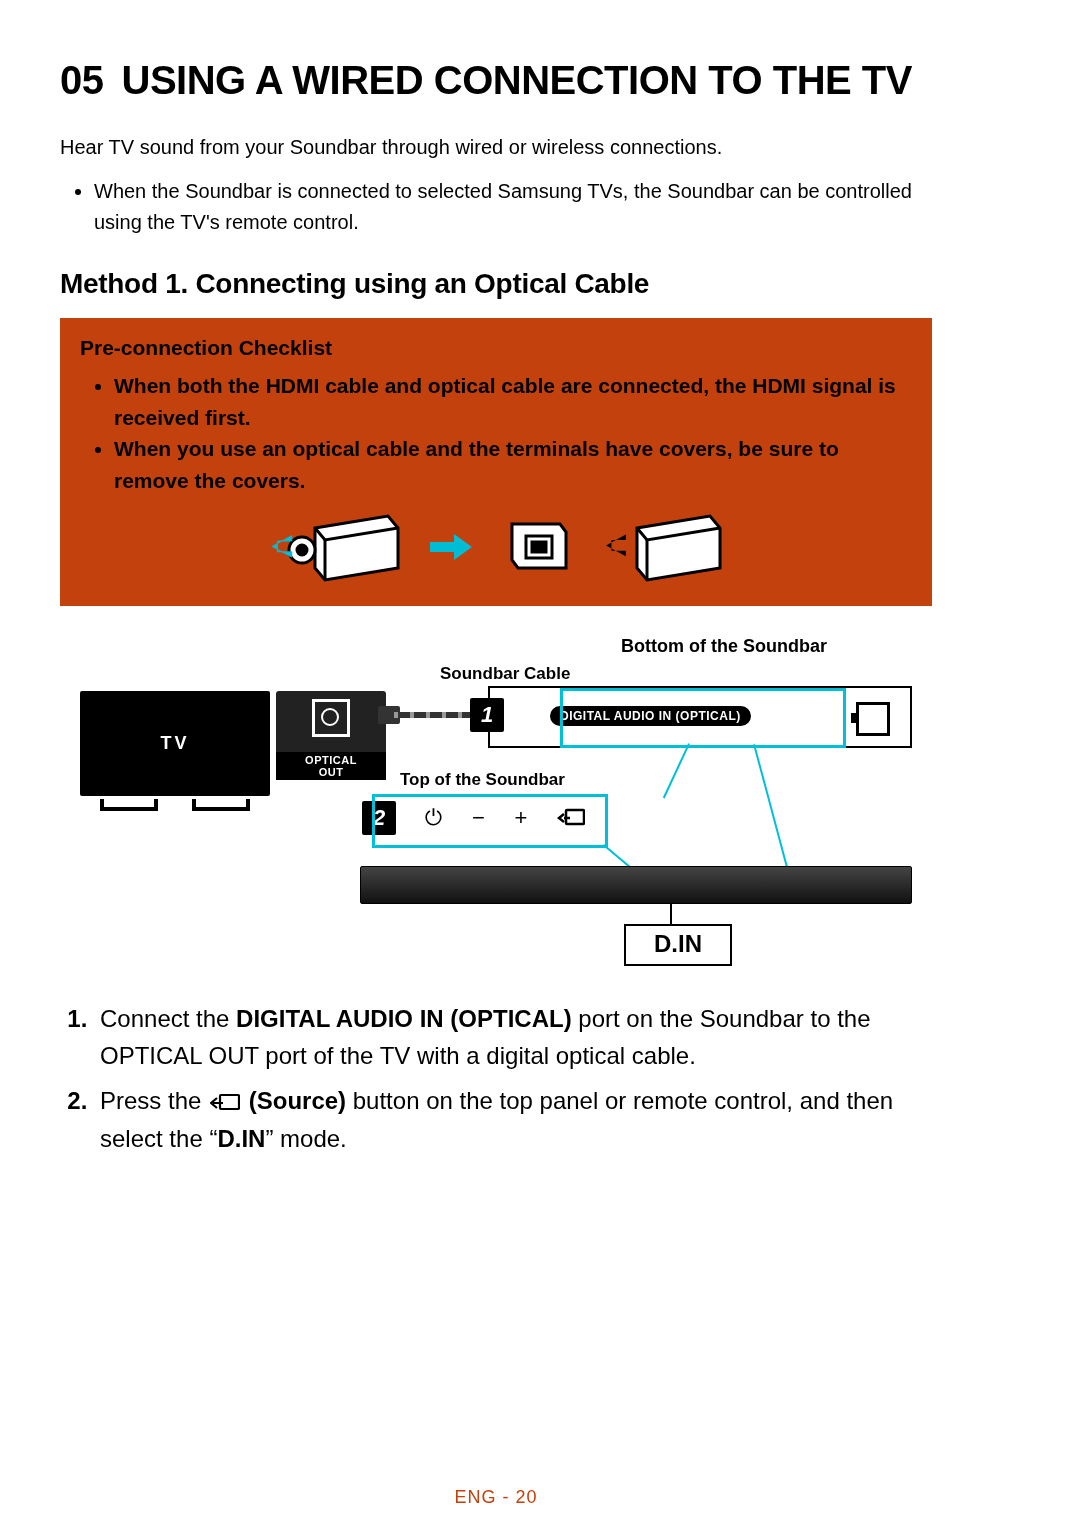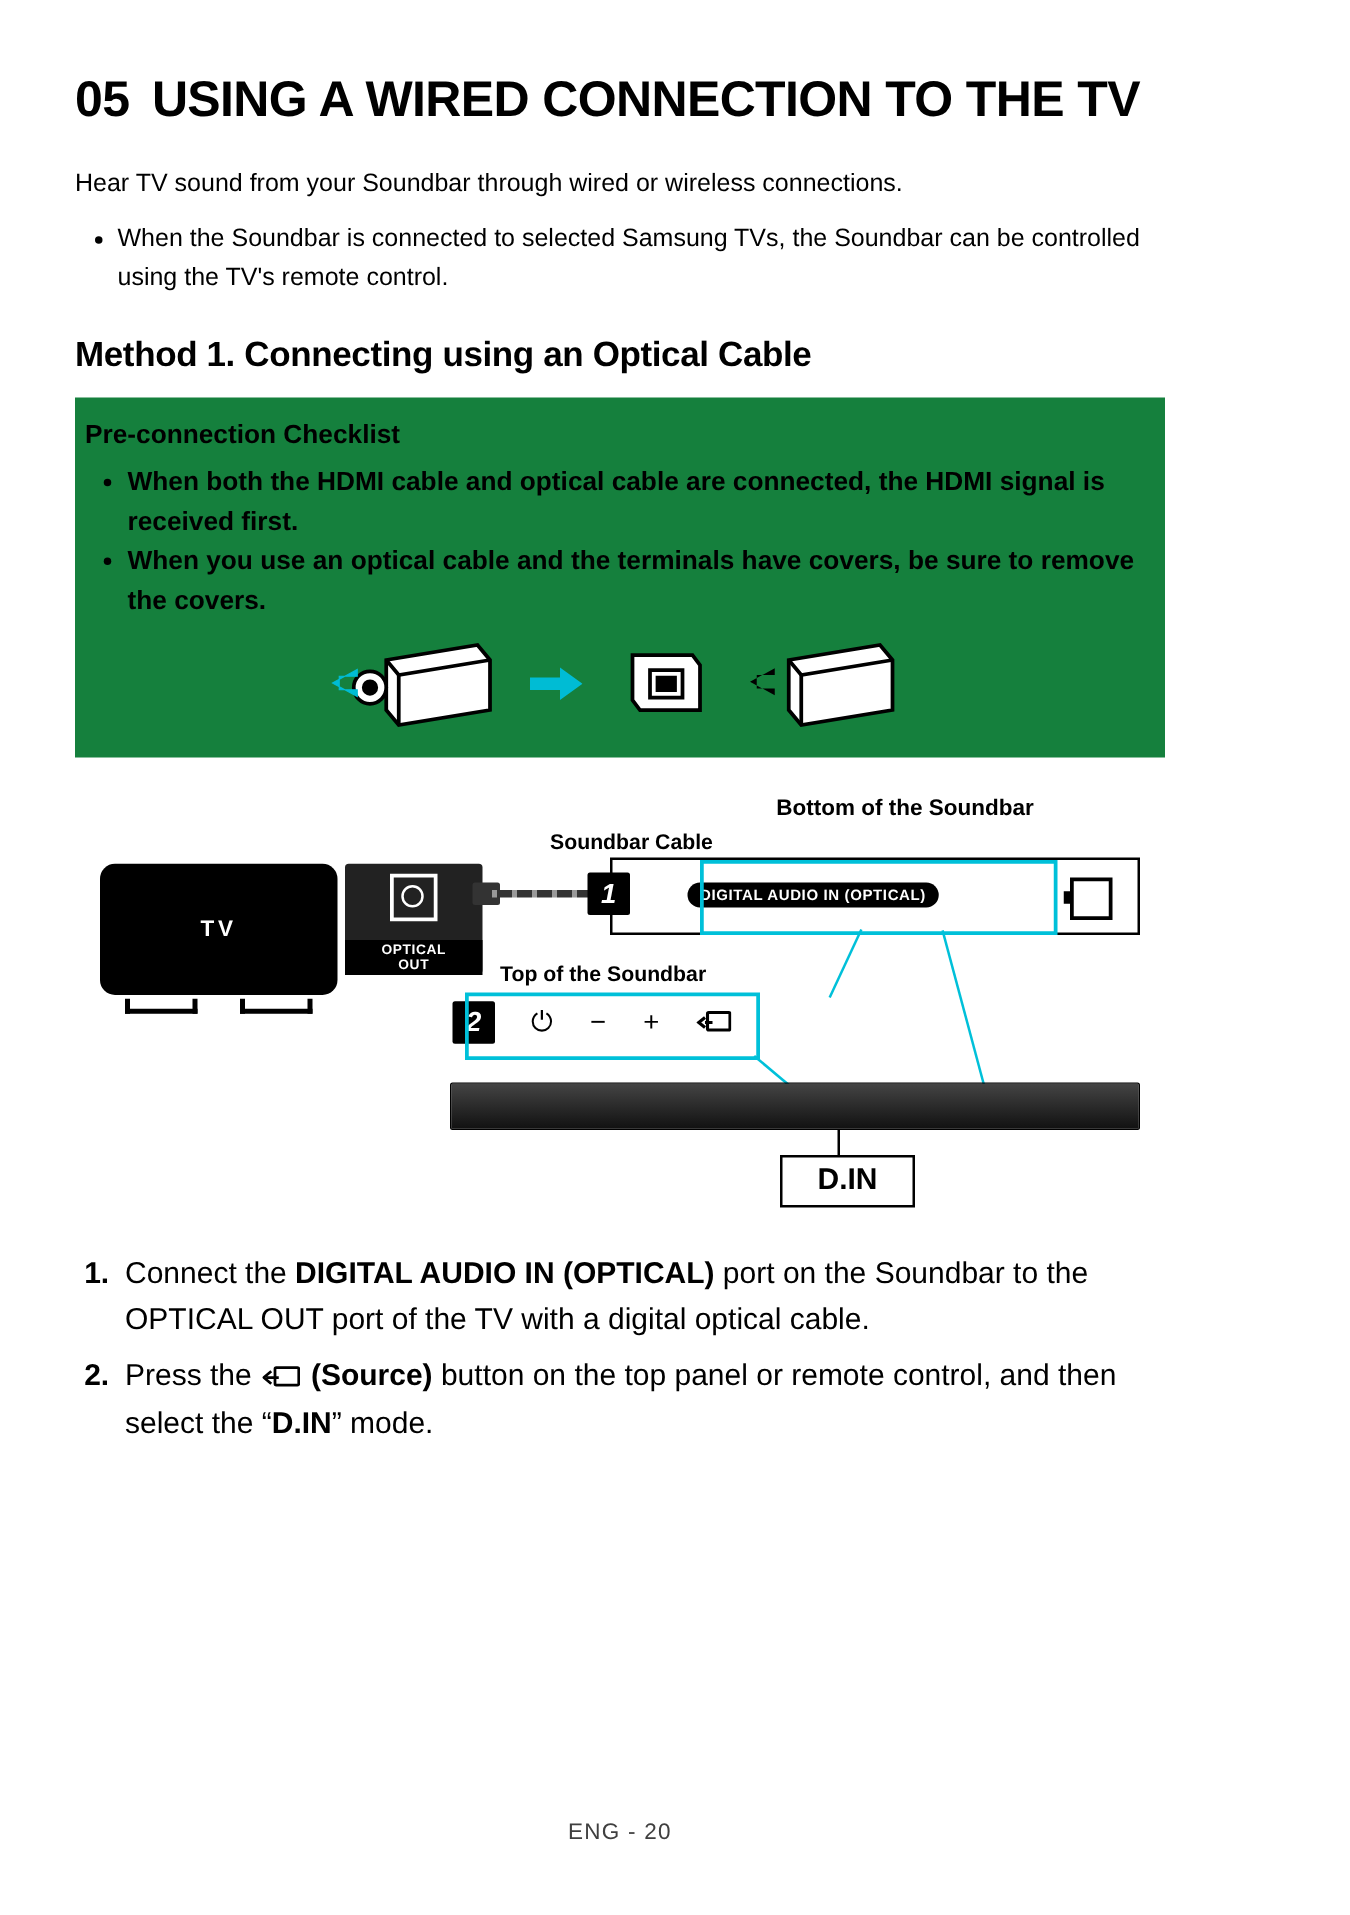--- a/index.html
+++ b/index.html
@@ -55,22 +55,22 @@
     left: 0;
     top: 0;
   }
   h2.method {
     font-size: 28px;
     font-weight: 800;
     margin: 30px 0 18px 0;
     letter-spacing: -0.3px;
   }
   .checklist-box {
-    background: #15803d;
-    padding: 18px 20px 22px 8px;
+    background: #c2410c;
+    padding: 18px 20px 22px 20px;
   }
   .checklist-box h3 {
     font-size: 21px;
     font-weight: 800;
     margin: 0 0 10px 0;
   }
   .checklist-box ul {
     margin: 0 0 14px 0;
     padding-left: 34px;
     font-size: 21px;
@@ -113,21 +113,21 @@
   }
   .tv-block {
     position: absolute;
     left: 20px;
     top: 55px;
     width: 190px;
   }
   .tv-rect {
     width: 190px; height: 105px;
     background: #000;
-    border-radius: 12px;
+    border-radius: 2px;
     position: relative;
     display: flex;
     align-items: center;
     justify-content: center;
     color: #fff;
     font-size: 18px;
     font-weight: 800;
     letter-spacing: 3px;
   }
   .tv-stand {
@@ -340,25 +340,25 @@
   ol.steps li { margin-bottom: 8px; padding-left: 6px; }
   ol.steps li::marker { font-weight: 800; }
   .b { font-weight: 800; }
   .src-inline {
     display: inline-flex;
     vertical-align: -4px;
     margin: 0 2px;
   }
   .footer-pg {
     position: absolute;
-    bottom: 56px;
+    bottom: 24px;
     left: 0; right: 0;
     text-align: center;
     font-size: 18px;
-    color: #404040;
+    color: #c2410c;
     letter-spacing: 1px;
   }
 </style>
 </head>
 <body>
 
 <div class="page">
 
   <h1 class="section-title">
     <span class="num">05</span><span>USING A WIRED CONNECTION TO THE TV</span>

